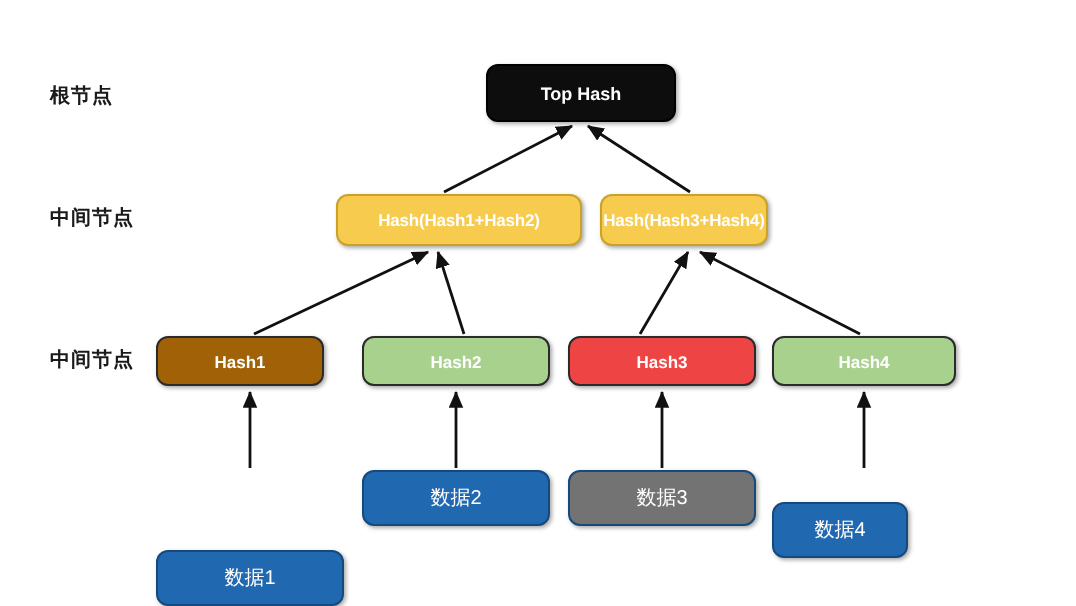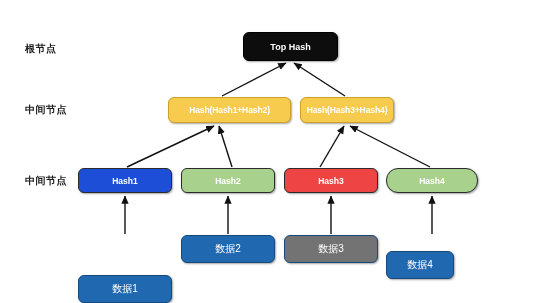--- a/index.html
+++ b/index.html
@@ -104,24 +104,24 @@
   </svg>
 
   <div id="row-labels">
       <div class="row-label" style="left: 25px; top: 44px;">根节点</div>
       <div class="row-label" style="left: 25px; top: 105px;">中间节点</div>
       <div class="row-label" style="left: 25px; top: 176px;">中间节点</div>
     </div>
   <div id="node-layer">
       <div class="node root" style="left: 243px; top: 32px; width: 95px; height: 29px; background: rgb(13, 13, 13); color: rgb(255, 255, 255);">Top Hash</div>
       <div class="node inter" style="left: 168px; top: 97px; width: 123px; height: 26px; background: rgb(246, 203, 78); color: rgb(255, 255, 255);">Hash(Hash1+Hash2)</div>
-      <div class="node inter" style="left: 300px; top: 97px; width: 94px; height: 26px; background: rgb(246, 203, 78); color: rgb(255, 255, 255);">Hash(Hash3+Hash4)</div>
-      <div class="node leaf" style="left: 78px; top: 168px; width: 94px; height: 25px; background: #1d4ed8; color: rgb(255, 255, 255);">Hash1</div>
+      <div class="node inter" style="left: 300px; top: 97px; width: 84px; height: 26px; background: rgb(246, 203, 78); color: rgb(255, 255, 255);">Hash(Hash3+Hash4)</div>
+      <div class="node leaf" style="left: 78px; top: 168px; width: 84px; height: 25px; background: #a16207; color: rgb(255, 255, 255);">Hash1</div>
       <div class="node leaf" style="left: 181px; top: 168px; width: 94px; height: 25px; background: rgb(169, 209, 142); color: rgb(255, 255, 255);">Hash2</div>
       <div class="node leaf" style="left: 284px; top: 168px; width: 94px; height: 25px; background: #ef4444; color: rgb(255, 255, 255);">Hash3</div>
-      <div class="node leaf" style="left: 386px; top: 168px; width: 92px; height: 25px; background: rgb(169, 209, 142); color: rgb(255, 255, 255); border-radius: 12px;">Hash4</div>
+      <div class="node leaf" style="left: 386px; top: 168px; width: 92px; height: 25px; background: rgb(169, 209, 142); color: rgb(255, 255, 255);">Hash4</div>
       <div class="node data" style="left: 78px; top: 235px; width: 94px; height: 28px; background: rgb(32, 105, 176); color: rgb(255, 255, 255); margin-top: 40px;">数据1</div>
       <div class="node data" style="left: 181px; top: 235px; width: 94px; height: 28px; background: rgb(32, 105, 176); color: rgb(255, 255, 255);">数据2</div>
       <div class="node data" style="left: 284px; top: 235px; width: 94px; height: 28px; background: #737373; color: rgb(255, 255, 255);">数据3</div>
       <div class="node data" style="left: 386px; top: 235px; width: 68px; height: 28px; background: rgb(32, 105, 176); color: rgb(255, 255, 255); margin-top: 16px;">数据4</div>
     </div>
 
 </div>
 
 </body></html>

